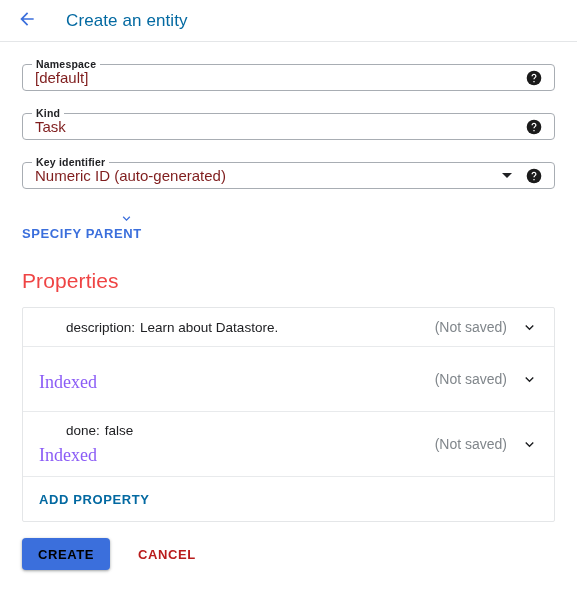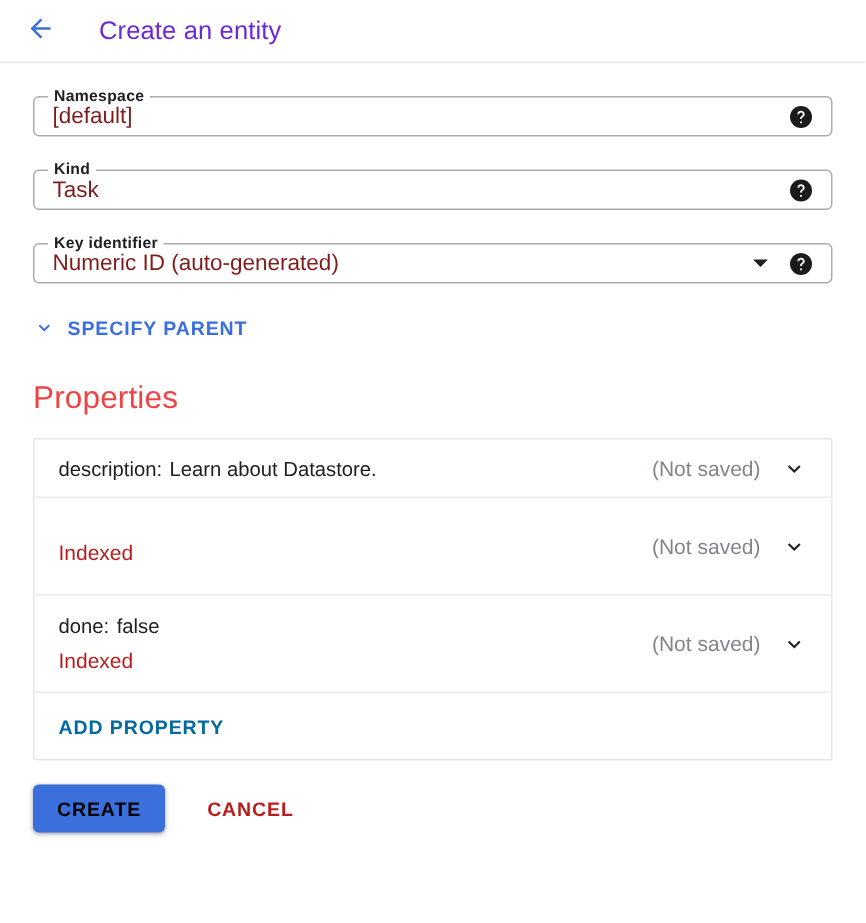--- a/index.html
+++ b/index.html
@@ -31,21 +31,21 @@
     display: flex;
     align-items: center;
     justify-content: center;
     border: none;
     background: transparent;
     cursor: pointer;
     padding: 0;
   }
   .page-title {
     font-size: 17px;
-    color: #6d28d9;
+    color: #0369a1;
     margin-left: 26px;
     letter-spacing: 0.1px;
   }
 
   
   .content {
     padding: 0 22px;
   }
 
   .field {
@@ -97,20 +97,21 @@
     cursor: pointer;
   }
 
   
   .specify-parent {
     display: flex;
     align-items: flex-end;
     margin-top: 22px;
     cursor: pointer;
     width: max-content;
+    flex-direction: column;
   }
   .specify-parent .chev {
     margin-right: 8px;
     display: flex;
     align-items: center;
   }
   .specify-parent-label {
     color: #3b6fdc;
     font-size: 13px;
     font-weight: bold;
@@ -153,27 +154,29 @@
     justify-content: center;
     flex: 1;
     min-width: 0;
   }
   .prop-line {
     font-size: 13.5px;
     color: #202124;
     white-space: nowrap;
     overflow: hidden;
     text-overflow: ellipsis;
+    margin-left: 27px;
   }
   .prop-name { color: #202124; }
   .prop-value { color: #202124; margin-left: 5px; }
   .prop-sub {
-    font-size: 14px;
-    color: #b91c1c;
+    font-size: 18px;
+    color: #8b5cf6;
     margin-top: 7px;
+    font-family: Liberation Serif, serif;
   }
   .prop-right {
     display: flex;
     align-items: center;
     flex: 0 0 auto;
     margin-left: 12px;
   }
   .not-saved {
     font-size: 14px;
     color: #80868b;

